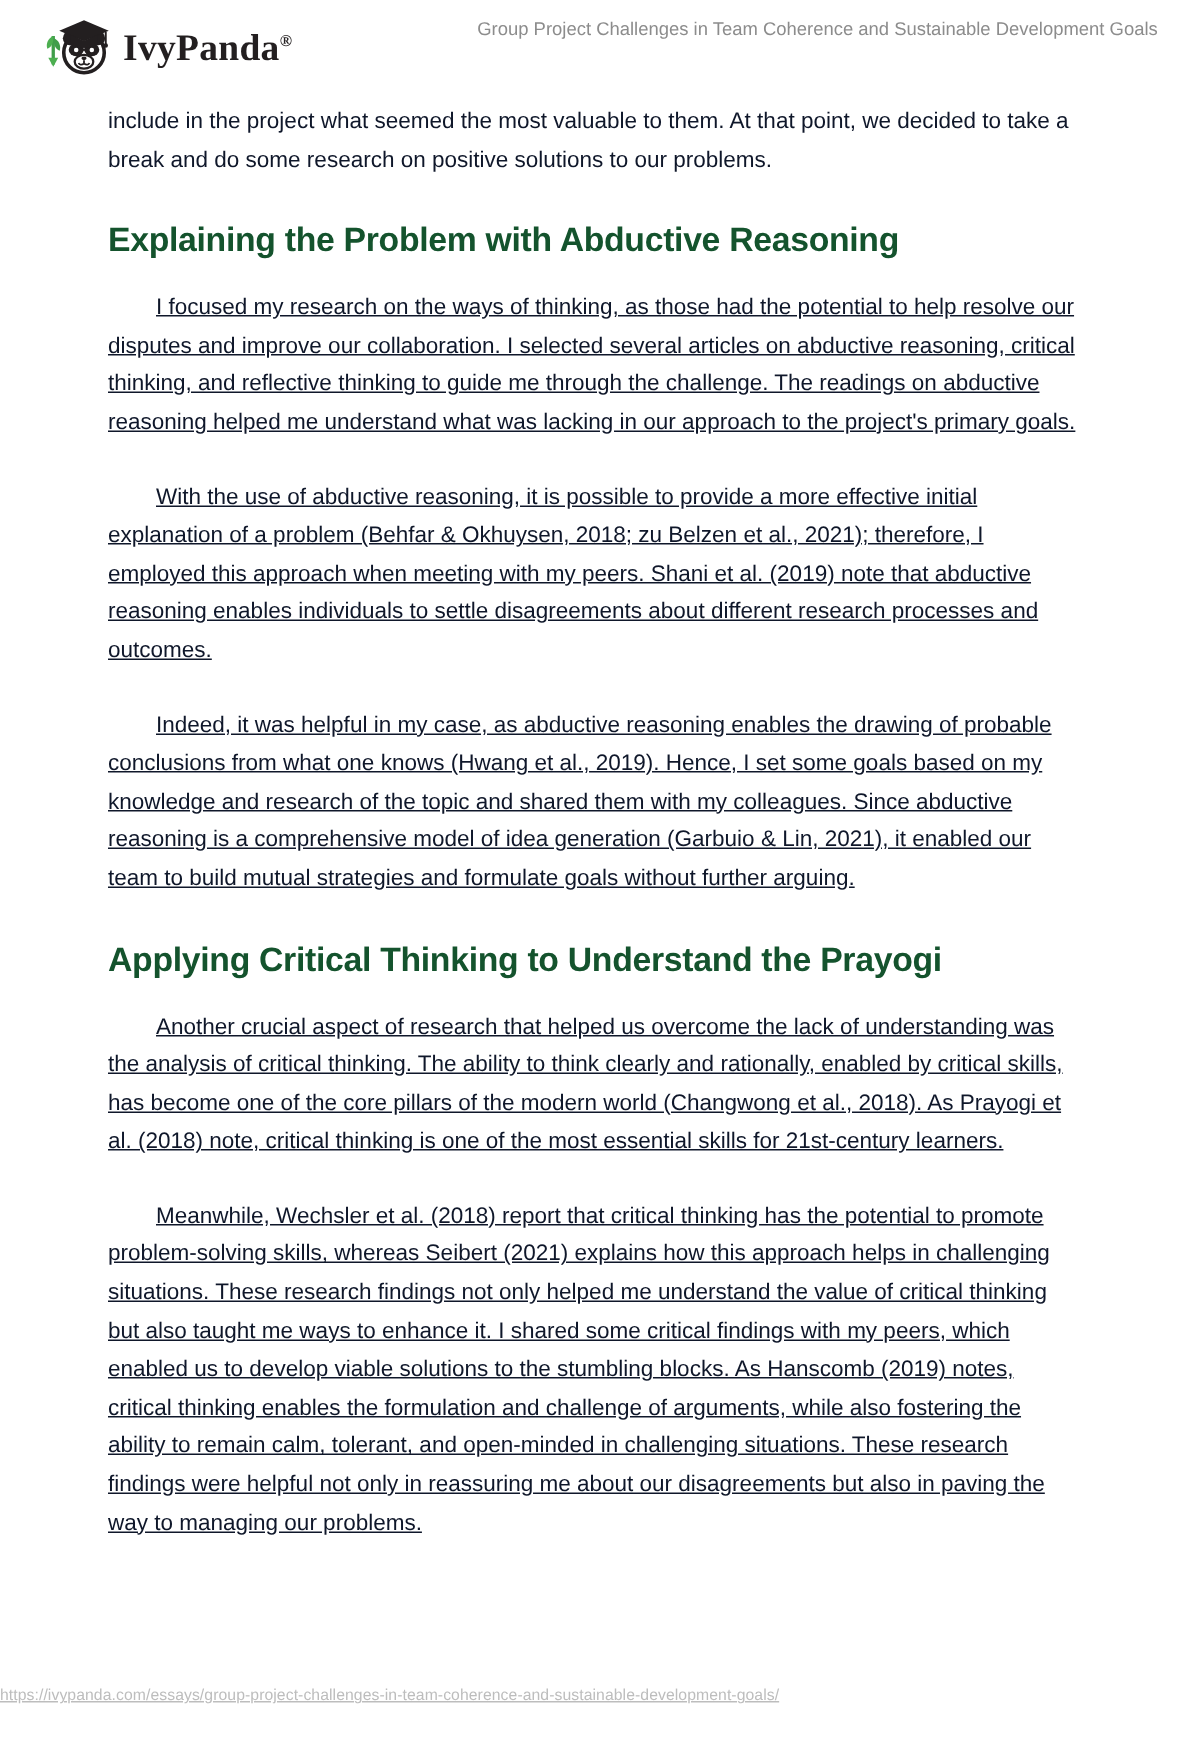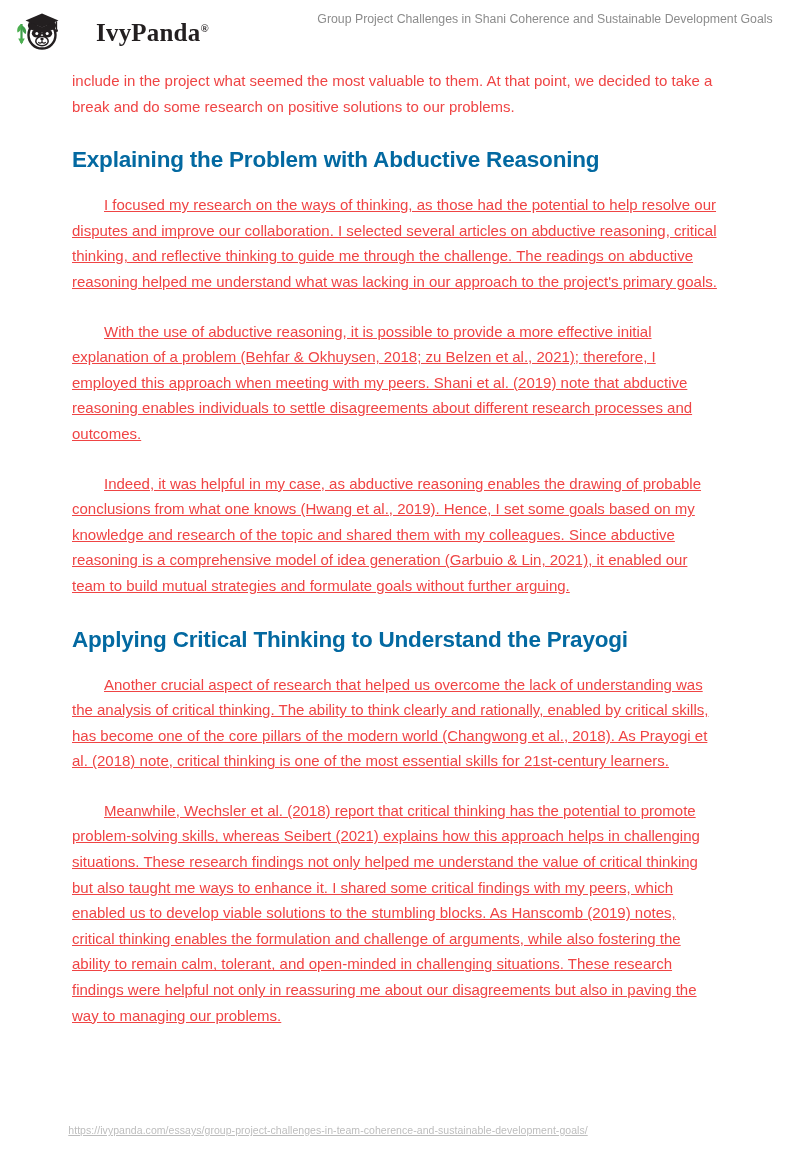--- a/index.html
+++ b/index.html
@@ -19,26 +19,25 @@
   
   .page-header {
     position: absolute;
     top: 0;
     left: 0;
     width: 800px;
     height: 58px;
   }
   .brand {
     position: absolute;
-    left: 12px;
+    left: 26px;
     top: 8px;
     display: flex;
     align-items: center;
     height: 44px;
-    gap: 28px;
   }
   .brand-mark {
     width: 52px;
     height: 44px;
     display: block;
     flex: 0 0 auto;
   }
   .brand-word {
     font-family: "Liberation Serif", serif;
     font-weight: bold;
@@ -71,46 +70,45 @@
   .content {
     position: absolute;
     left: 72px;
     top: 68px;
     width: 648px;
   }
   .content p {
     margin: 0 0 24px 0;
     font-size: 15px;
     line-height: 25.6px;
-    color: #ef4444;
+    color: #0f172a;
     text-align: left;
   }
   .content p.indented {
     text-indent: 32px;
     text-decoration: underline;
   }
   .content h2 {
     margin: 10px 0 18px 0;
     font-size: 22.5px;
     line-height: 29px;
     font-weight: bold;
-    color: #0369a1;
+    color: #14532d;
     letter-spacing: -0.2px;
   }
   .content p.tight-before-h {
     margin-bottom: 26px;
   }
 
   
   .page-footer {
     position: absolute;
     left: 0;
     bottom: 22px;
     width: 656px;
-    text-align: center;
   }
   .footer-url {
     display: inline-block;
     font-size: 10.5px;
     color: #bdbdbd;
     letter-spacing: 0.05px;
     font-family: "Liberation Sans", sans-serif;
   }
 </style>
 </head>
@@ -146,21 +144,21 @@
       <path d="M30 34.3 C31.7 35.6 33.1 35.1 33.6 34.0" stroke="#231f20" stroke-width="1.2" fill="none"></path>
 
       <path d="M13.5 12.5 L30 5.5 L46.5 12.5 L30 19.5 Z" fill="#231f20"></path>
       <path d="M21 15.2 L21 21.5 C21 21.5 25 24 30 24 C35 24 39 21.5 39 21.5 L39 15.2 L30 19.2 Z" fill="#231f20"></path>
       <path d="M44.5 13.3 L44.5 21.5" stroke="#231f20" stroke-width="1.3" fill="none"></path>
       <circle cx="44.5" cy="22.4" r="1.5" fill="#231f20"></circle>
     </svg>
     <div class="brand-word"><span>IvyPanda</span><span class="reg">®</span></div>
   </div>
 
-  <div class="header-title">Group Project Challenges in Shani Coherence and Sustainable Development Goals</div>
+  <div class="header-title">Group Project Challenges in Team Coherence and Sustainable Development Goals</div>
 </div>
 
 <div class="content">
     <p class="tight-before-h">include in the project what seemed the most valuable to them. At that point, we decided to take a break and do some research on positive solutions to our problems.</p>
     <h2>Explaining the Problem with Abductive Reasoning</h2>
     <p class="indented">I focused my research on the ways of thinking, as those had the potential to help resolve our disputes and improve our collaboration. I selected several articles on abductive reasoning, critical thinking, and reflective thinking to guide me through the challenge. The readings on abductive reasoning helped me understand what was lacking in our approach to the project's primary goals.</p>
     <p class="indented">With the use of abductive reasoning, it is possible to provide a more effective initial explanation of a problem (Behfar &amp; Okhuysen, 2018; zu Belzen et al., 2021); therefore, I employed this approach when meeting with my peers. Shani et al. (2019) note that abductive reasoning enables individuals to settle disagreements about different research processes and outcomes.</p>
     <p class="indented tight-before-h">Indeed, it was helpful in my case, as abductive reasoning enables the drawing of probable conclusions from what one knows (Hwang et al., 2019). Hence, I set some goals based on my knowledge and research of the topic and shared them with my colleagues. Since abductive reasoning is a comprehensive model of idea generation (Garbuio &amp; Lin, 2021), it enabled our team to build mutual strategies and formulate goals without further arguing.</p>
     <h2>Applying Critical Thinking to Understand the Prayogi</h2>
     <p class="indented">Another crucial aspect of research that helped us overcome the lack of understanding was the analysis of critical thinking. The ability to think clearly and rationally, enabled by critical skills, has become one of the core pillars of the modern world (Changwong et al., 2018). As Prayogi et al. (2018) note, critical thinking is one of the most essential skills for 21st-century learners.</p>

